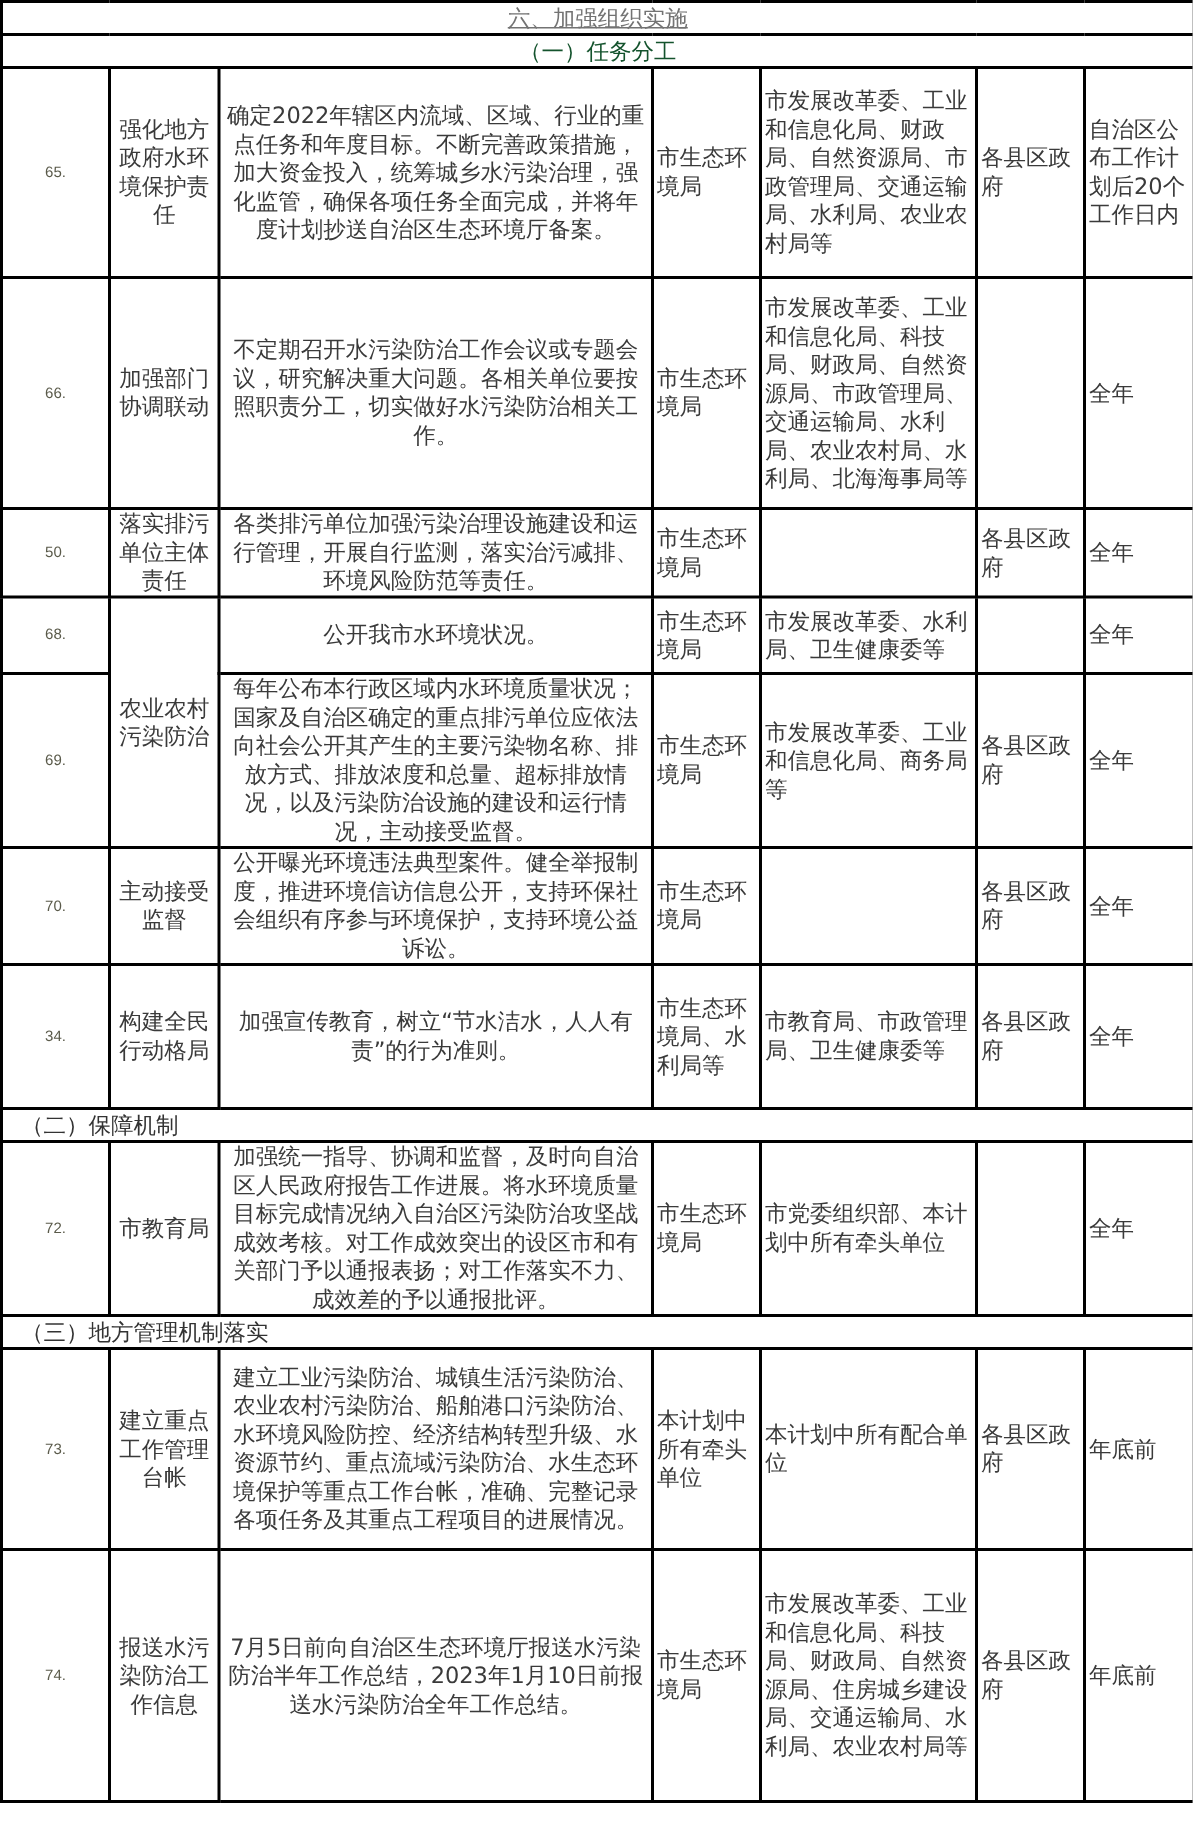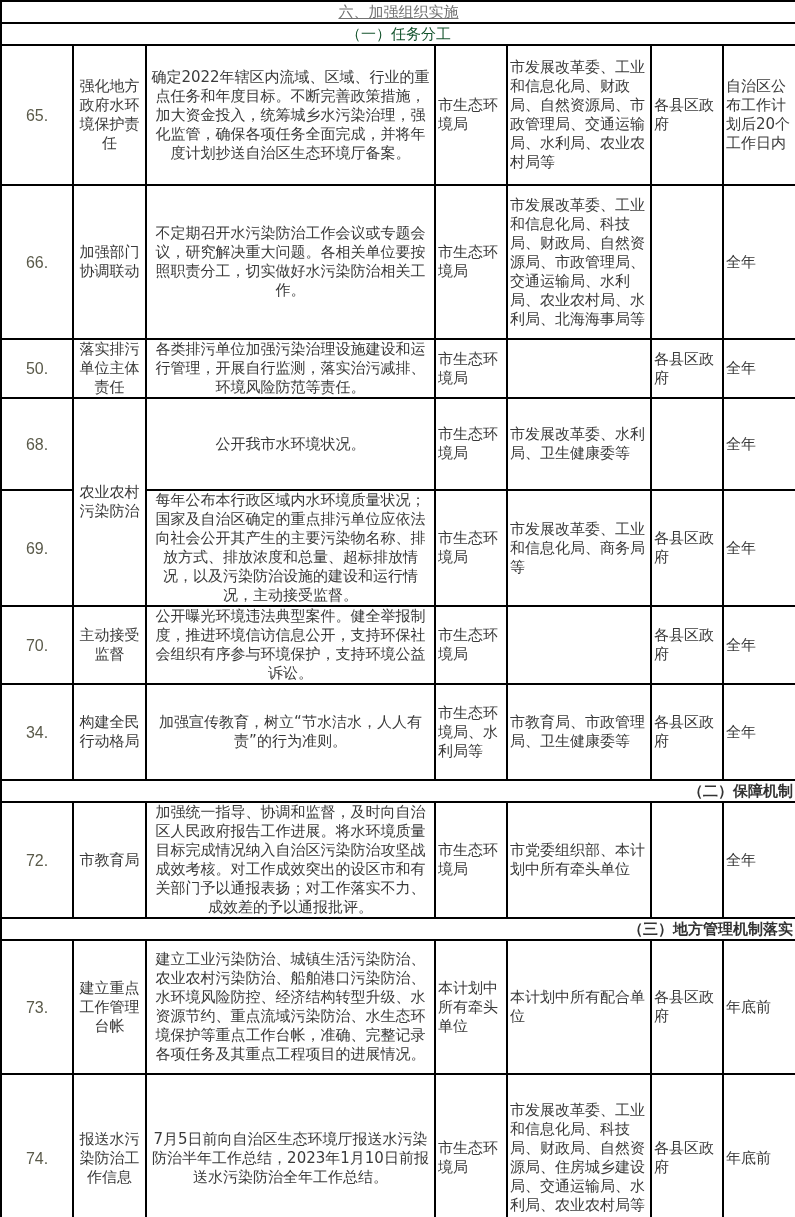--- a/index.html
+++ b/index.html
@@ -29,31 +29,31 @@
   }
   .hdr2 {
     height: 20px;
     text-align: center;
     font-size: 15px;
     color: #14532d;
     line-height: 18px;
   }
   .sec {
     height: 20px;
-    text-align: right;
-    font-weight: bold;
+    text-align: left;
+    font-weight: normal;
     color: #333;
     line-height: 18px;
     font-size: 15px;
     padding-left: 12px;
   }
   .num {
     text-align: center;
     font-family: "Liberation Sans", sans-serif;
-    font-size: 16px;
+    font-size: 10px;
     color: #5a5a4a;
   }
   .name { text-align: center; }
   .content { text-align: center; }
   .center { text-align: left; }
 </style>
 </head>
 <body>
 
 <table>
@@ -98,21 +98,21 @@
   <tr style="height:58px">
     <td class="num">50.</td>
     <td class="name">落实排污单位主体责任</td>
     <td class="content">各类排污单位加强污染治理设施建设和运行管理，开展自行监测，落实治污减排、环境风险防范等责任。</td>
     <td class="center">市生态环境局</td>
     <td class="center"></td>
     <td class="center">各县区政府</td>
     <td class="center">全年</td>
   </tr>
 
-  <tr style="height:92px">
+  <tr style="height:51px">
     <td class="num">68.</td>
     <td class="name" rowspan="2">农业农村污染防治</td>
     <td class="content">公开我市水环境状况。</td>
     <td class="center">市生态环境局</td>
     <td class="center">市发展改革委、水利局、卫生健康委等</td>
     <td class="center"></td>
     <td class="center">全年</td>
   </tr>
 
   <tr style="height:115px">

